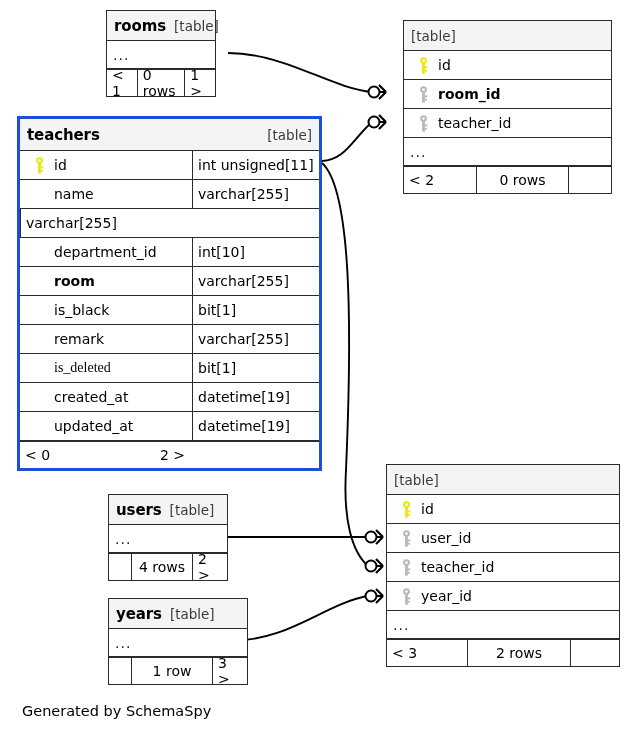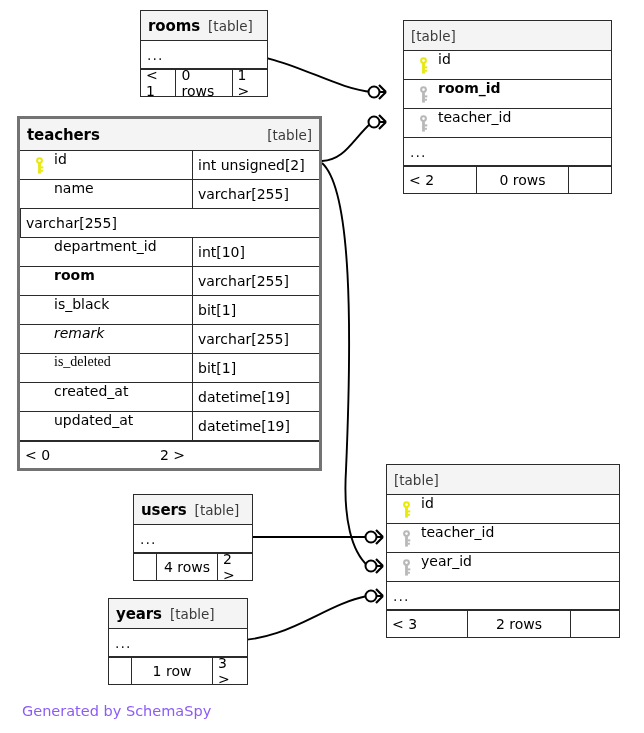--- a/index.html
+++ b/index.html
@@ -30,21 +30,21 @@
     pointer-events: none;
   }
   .table-box {
     position: absolute;
     background: #ffffff;
     border: 1px solid #2b2b2b;
     box-sizing: border-box;
     z-index: 2;
   }
   .table-box.focus {
-    border: 3px solid #737373;
+    border: 3px solid #1d4ed8;
   }
   .thead {
     background: #f4f4f4;
     border-bottom: 1px solid #2b2b2b;
     display: flex;
     align-items: center;
     justify-content: space-between;
     padding: 0 7px;
     box-sizing: border-box;
     height: 30px;
@@ -63,20 +63,21 @@
   .row {
     display: flex;
     border-bottom: 1px solid #2b2b2b;
     box-sizing: border-box;
     height: 29px;
     align-items: center;
   }
   .row:last-child { border-bottom: none; }
   .cell-name {
     display: flex;
+    align-items: center;
     font-size: 14px;
     padding-left: 6px;
     box-sizing: border-box;
     flex: 0 0 auto;
     height: 100%;
   }
   .cell-type {
     font-size: 14px;
     padding-left: 5px;
     border-left: 1px solid #2b2b2b;
@@ -119,21 +120,21 @@
   .f-mid {
     justify-content: center;
     border-left: 1px solid #2b2b2b;
     border-right: 1px solid #2b2b2b;
     flex: 1 1 auto;
   }
   .f-right { justify-content: flex-end; }
   .credit {
     position: absolute;
     font-size: 14.5px;
-    color: #8b5cf6;
+    color: #000000;
     font-family: "DejaVu Sans", sans-serif;
   }
 </style>
 </head>
 <body>
 
 <div id="canvas">
 
   <svg class="edges" viewBox="0 0 644 733">
     <defs>
@@ -162,21 +163,21 @@
     <g transform="translate(383,566)">
         <use href="#crow"></use>
       </g>
 
     <path d="M 228 641 C 290 641 322 605 367 596" fill="none" stroke="#000000" stroke-width="1.9"></path>
     <g transform="translate(383,596)">
         <use href="#crow"></use>
       </g>
   </svg>
 
-  <div class="table-box" style="left:106px; top:10px; width:128px;margin-left:34px;">
+  <div class="table-box" style="left:106px; top:10px; width:110px;">
     <div class="thead tight">
       <span class="tname">rooms</span>
       <span class="ttag">[table]</span>
     </div>
     <div class="row plain">...</div>
     <div class="footer">
       <div class="f-left">&lt; 1</div>
       <div class="f-mid">0 rows</div>
       <div class="f-right">1 &gt;</div>
     </div>
@@ -248,21 +249,21 @@
           <svg width="11" height="17" viewBox="0 0 11 17">
               <circle cx="5.5" cy="3.6" r="3.4" fill="#e8e80c"></circle>
               <circle cx="5.5" cy="3.6" r="1.3" fill="#ffffff"></circle>
               <rect x="4.1" y="6.4" width="2.8" height="10.2" fill="#e8e80c"></rect>
               <rect x="6.9" y="9.4" width="2.4" height="2" fill="#e8e80c"></rect>
               <rect x="6.9" y="12.8" width="2" height="1.9" fill="#e8e80c"></rect>
             </svg>
         </span>
         <span class="colname">id</span>
       </div>
-      <div class="cell-type">int unsigned[2]</div>
+      <div class="cell-type">int unsigned[11]</div>
     </div>
 
     <div class="row">
       <div class="cell-name" style="flex:0 0 172px;">
           <span class="keyslot"></span>
           <span class="colname">name</span>
         </div>
       <div class="cell-type">varchar[255]</div>
     </div>
     <div class="row">
@@ -283,21 +284,21 @@
       <div class="cell-type">varchar[255]</div>
     </div>
     <div class="row">
       <div class="cell-name" style="flex:0 0 172px;">
           <span class="keyslot"></span>
           <span class="colname">is_black</span>
         </div>
       <div class="cell-type">bit[1]</div>
     </div>
     <div class="row">
-      <div class="cell-name" style="flex:0 0 172px;font-style:italic;">
+      <div class="cell-name" style="flex:0 0 172px;">
           <span class="keyslot"></span>
           <span class="colname">remark</span>
         </div>
       <div class="cell-type">varchar[255]</div>
     </div>
     <div class="row">
       <div class="cell-name" style="flex:0 0 172px;font-family:Liberation Serif, serif;">
           <span class="keyslot"></span>
           <span class="colname">is_deleted</span>
         </div>
@@ -317,21 +318,21 @@
         </div>
       <div class="cell-type">datetime[19]</div>
     </div>
 
     <div class="footer">
       <div class="f-left" style="width:85px;">&lt; 0</div>
       <div class="f-right" style="width:85px;">2 &gt;</div>
     </div>
   </div>
 
-  <div class="table-box" style="left:108px; top:494px; width:120px;margin-left:25px;">
+  <div class="table-box" style="left:108px; top:494px; width:120px;">
     <div class="thead tight">
       <span class="tname">users</span>
       <span class="ttag">[table]</span>
     </div>
     <div class="row plain">...</div>
     <div class="footer">
       <div class="f-left" style="width:22px;"></div>
       <div class="f-mid">4 rows</div>
       <div class="f-right" style="width:34px;">2 &gt;</div>
     </div>
@@ -372,34 +373,48 @@
       <div class="cell-name" style="flex:1 1 auto;">
         <span class="keyslot">
           <svg width="11" height="17" viewBox="0 0 11 17">
               <circle cx="5.5" cy="3.6" r="3.4" fill="#b8b8b8"></circle>
               <circle cx="5.5" cy="3.6" r="1.3" fill="#ffffff"></circle>
               <rect x="4.1" y="6.4" width="2.8" height="10.2" fill="#b8b8b8"></rect>
               <rect x="6.9" y="9.4" width="2.4" height="2" fill="#b8b8b8"></rect>
               <rect x="6.9" y="12.8" width="2" height="1.9" fill="#b8b8b8"></rect>
             </svg>
         </span>
-        <span class="colname">teacher_id</span>
+        <span class="colname">user_id</span>
       </div>
     </div>
     <div class="row">
       <div class="cell-name" style="flex:1 1 auto;">
         <span class="keyslot">
           <svg width="11" height="17" viewBox="0 0 11 17">
               <circle cx="5.5" cy="3.6" r="3.4" fill="#b8b8b8"></circle>
               <circle cx="5.5" cy="3.6" r="1.3" fill="#ffffff"></circle>
               <rect x="4.1" y="6.4" width="2.8" height="10.2" fill="#b8b8b8"></rect>
               <rect x="6.9" y="9.4" width="2.4" height="2" fill="#b8b8b8"></rect>
               <rect x="6.9" y="12.8" width="2" height="1.9" fill="#b8b8b8"></rect>
             </svg>
         </span>
+        <span class="colname">teacher_id</span>
+      </div>
+    </div>
+    <div class="row">
+      <div class="cell-name" style="flex:1 1 auto;">
+        <span class="keyslot">
+          <svg width="11" height="17" viewBox="0 0 11 17">
+              <circle cx="5.5" cy="3.6" r="3.4" fill="#b8b8b8"></circle>
+              <circle cx="5.5" cy="3.6" r="1.3" fill="#ffffff"></circle>
+              <rect x="4.1" y="6.4" width="2.8" height="10.2" fill="#b8b8b8"></rect>
+              <rect x="6.9" y="9.4" width="2.4" height="2" fill="#b8b8b8"></rect>
+              <rect x="6.9" y="12.8" width="2" height="1.9" fill="#b8b8b8"></rect>
+            </svg>
+        </span>
         <span class="colname">year_id</span>
       </div>
     </div>
     <div class="row plain">...</div>
     <div class="footer">
       <div class="f-left" style="width:80px;">&lt; 3</div>
       <div class="f-mid">2 rows</div>
       <div class="f-right" style="width:48px;"></div>
     </div>
   </div>

